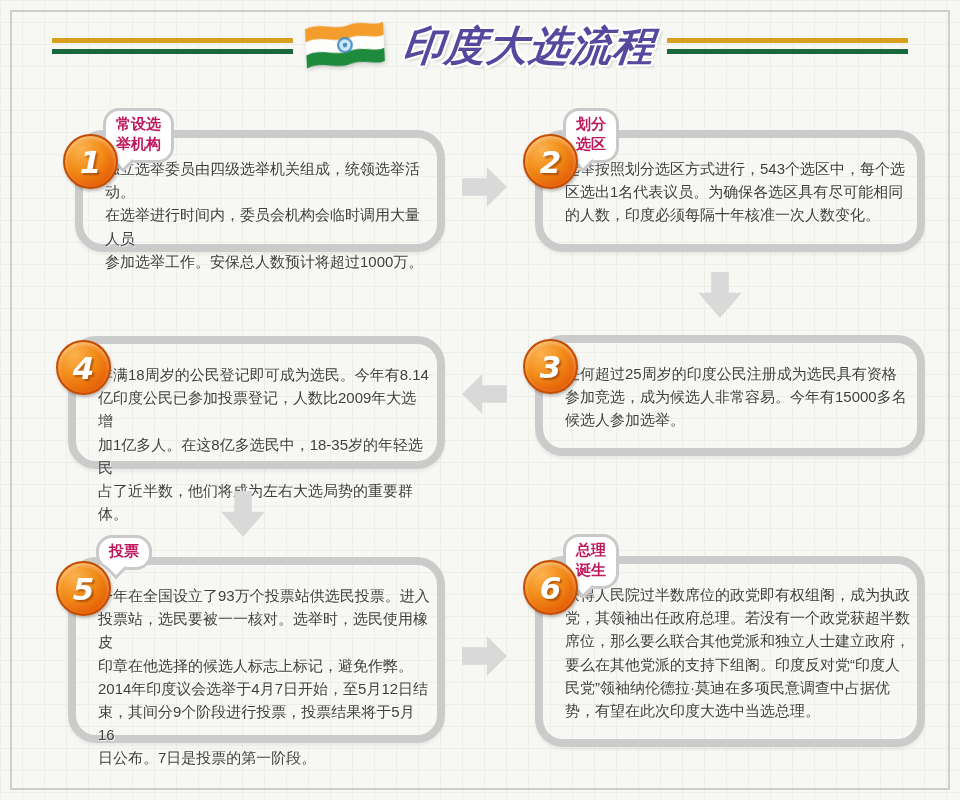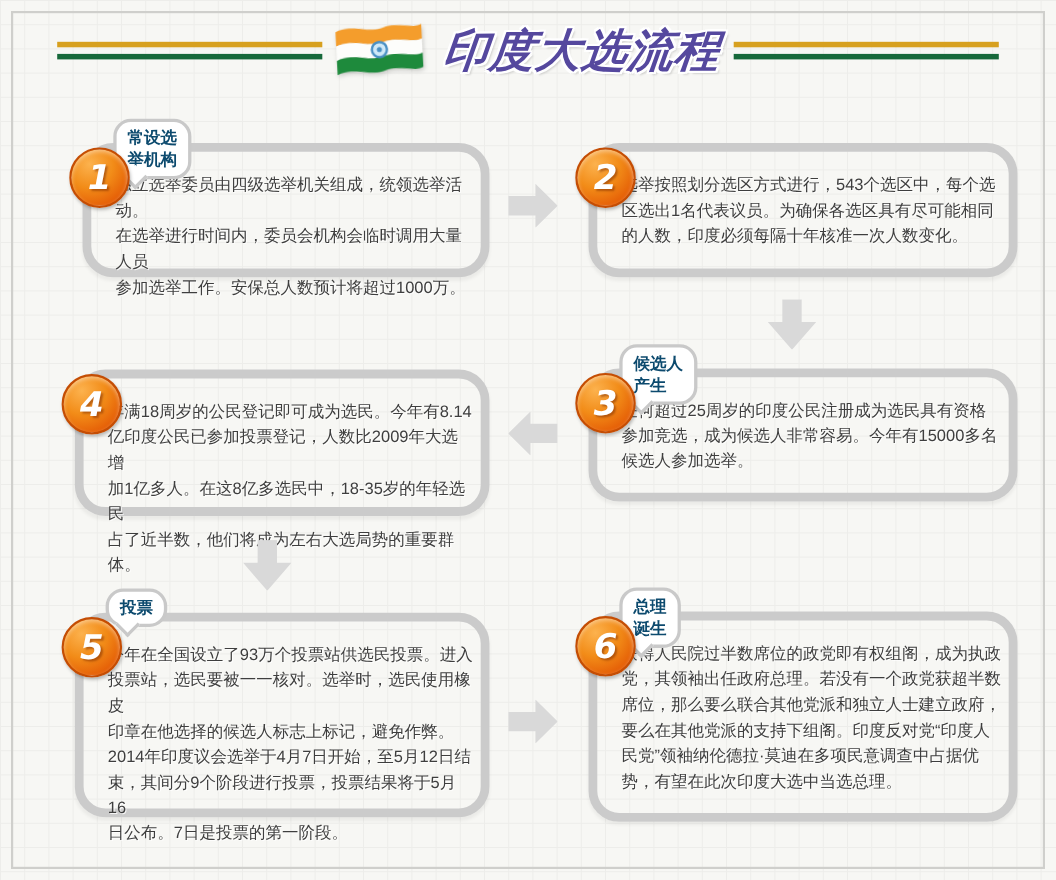--- a/index.html
+++ b/index.html
@@ -45,22 +45,23 @@
   .step-text {
     padding:19px 6px 0 22px;
     font-size:15px; line-height:23.2px; color:#3E3E3E;
     white-space:pre-line;
     text-shadow:1px 1px 0 rgba(255,255,255,0.8);
   }
   .tab {
     position:absolute; top:-30px; left:20px; z-index:2;
     background:#fff; border:3px solid #C9C9C9; border-radius:16px;
     padding:5px 10px 4px;
-    color:#0c4a6e; font-weight:bold; font-size:15px; line-height:20px;
+    color:#be185d; font-weight:bold; font-size:15px; line-height:20px;
     white-space:nowrap;
+    font-family:Liberation Mono, monospace;
   }
   .tab::after {
     content:""; position:absolute; left:9px; bottom:-9px;
     width:13px; height:13px; background:#fff;
     border-right:3px solid #C9C9C9; border-bottom:3px solid #C9C9C9;
     transform:rotate(45deg);
   }
   .tab span { display:block; }
   .badge {
     position:absolute; top:-4px; left:-20px; z-index:3;
@@ -126,31 +127,31 @@
       <span>常设选</span>
       <span>举机构</span>
     </div>
     <div class="step-text">独立选举委员由四级选举机关组成，统领选举活动。
 在选举进行时间内，委员会机构会临时调用大量人员
 参加选举工作。安保总人数预计将超过1000万。</div>
   </div>
 
   <div class="step" id="step2">
     <div class="badge">2</div>
+    <div class="tab">
+      <span>划分</span>
+      <span>选区</span>
+    </div>
     <div class="step-text">选举按照划分选区方式进行，543个选区中，每个选
 区选出1名代表议员。为确保各选区具有尽可能相同
 的人数，印度必须每隔十年核准一次人数变化。</div>
   </div>
 
   <div class="step" id="step3">
     <div class="badge">3</div>
-    <div class="tab">
-      <span>候选人</span>
-      <span>产生</span>
-    </div>
     <div class="step-text">任何超过25周岁的印度公民注册成为选民具有资格
 参加竞选，成为候选人非常容易。今年有15000多名
 候选人参加选举。</div>
   </div>
 
   <div class="step" id="step4">
     <div class="badge">4</div>
     <div class="step-text">年满18周岁的公民登记即可成为选民。今年有8.14
 亿印度公民已参加投票登记，人数比2009年大选增
 加1亿多人。在这8亿多选民中，18-35岁的年轻选民

